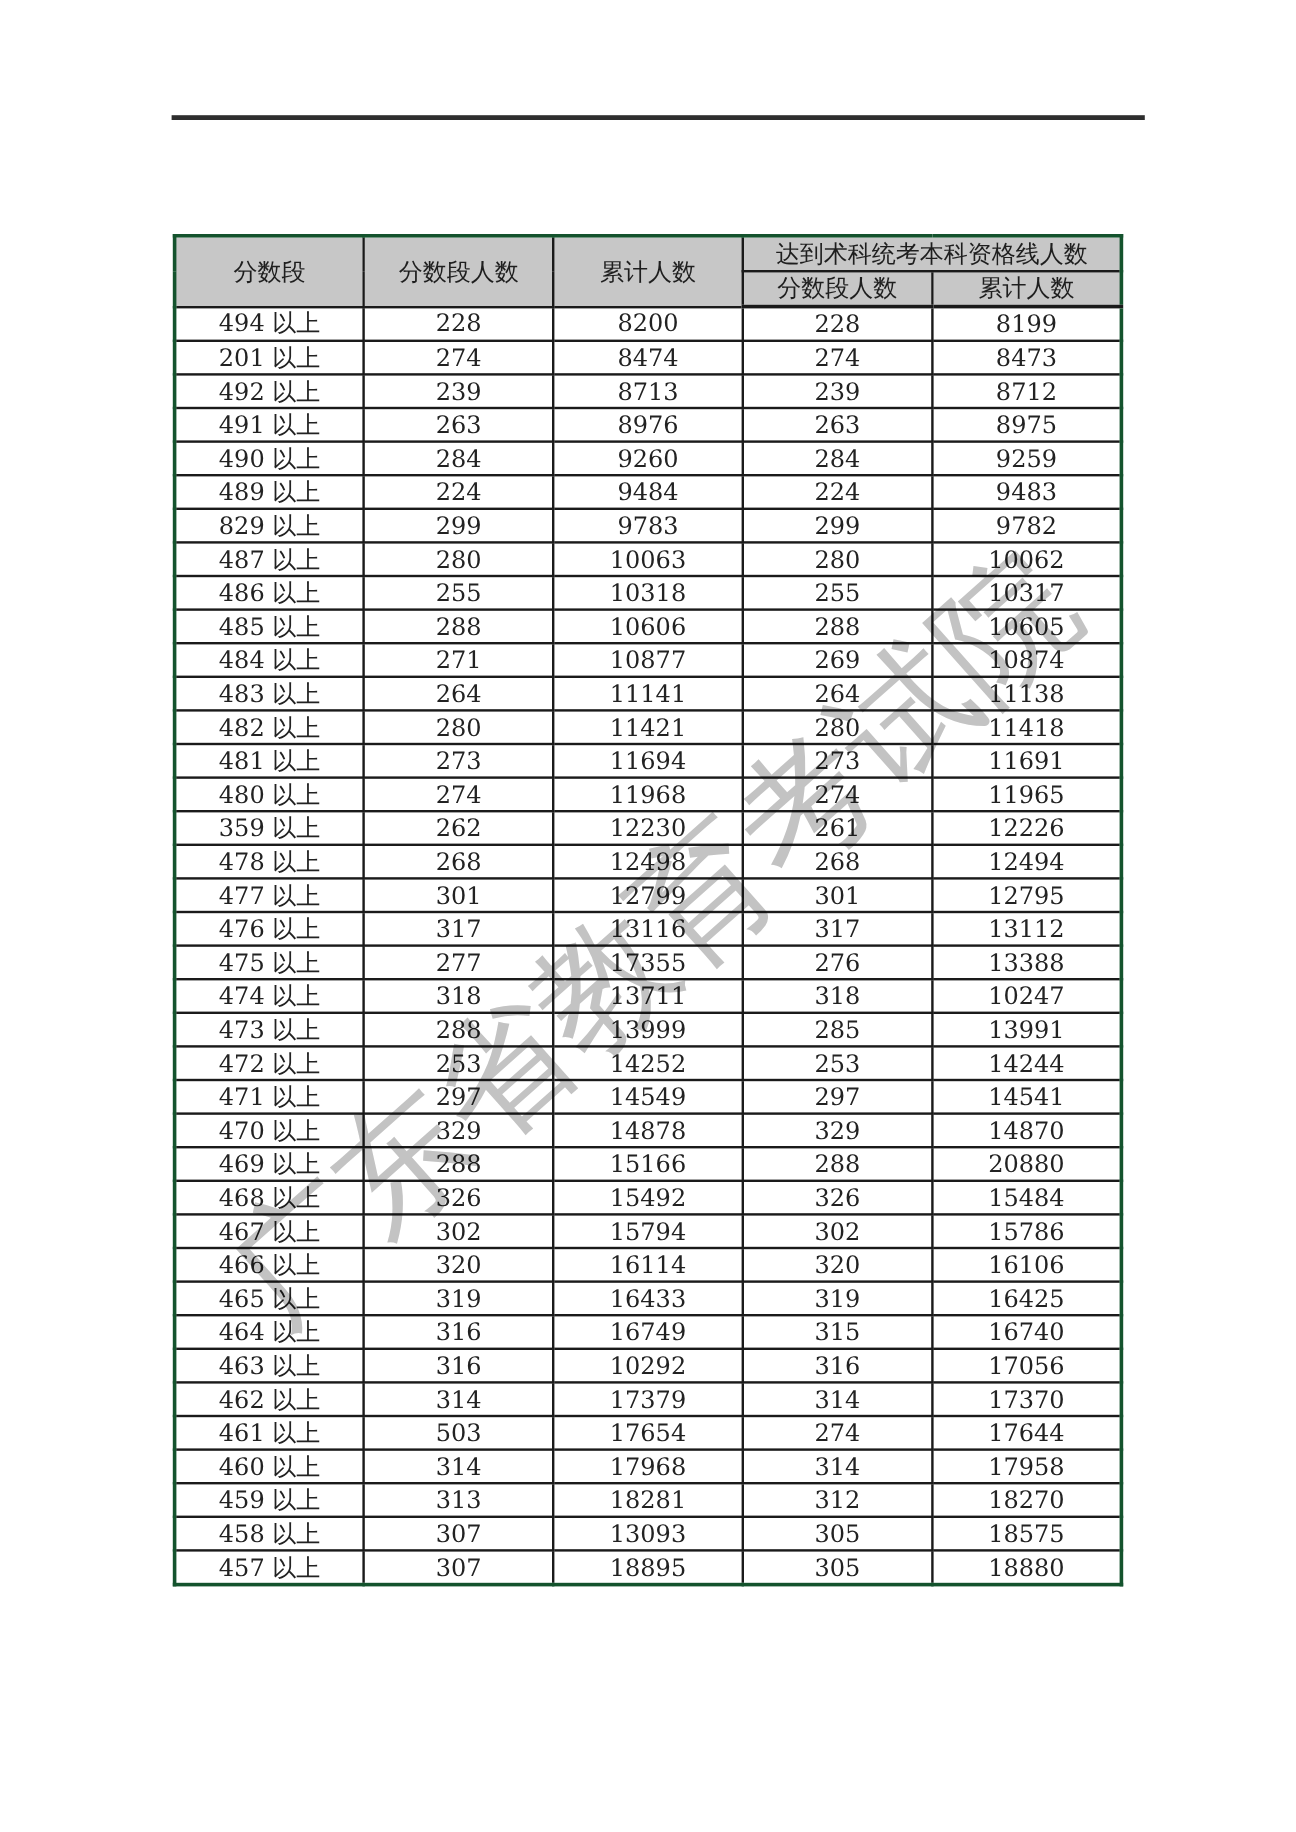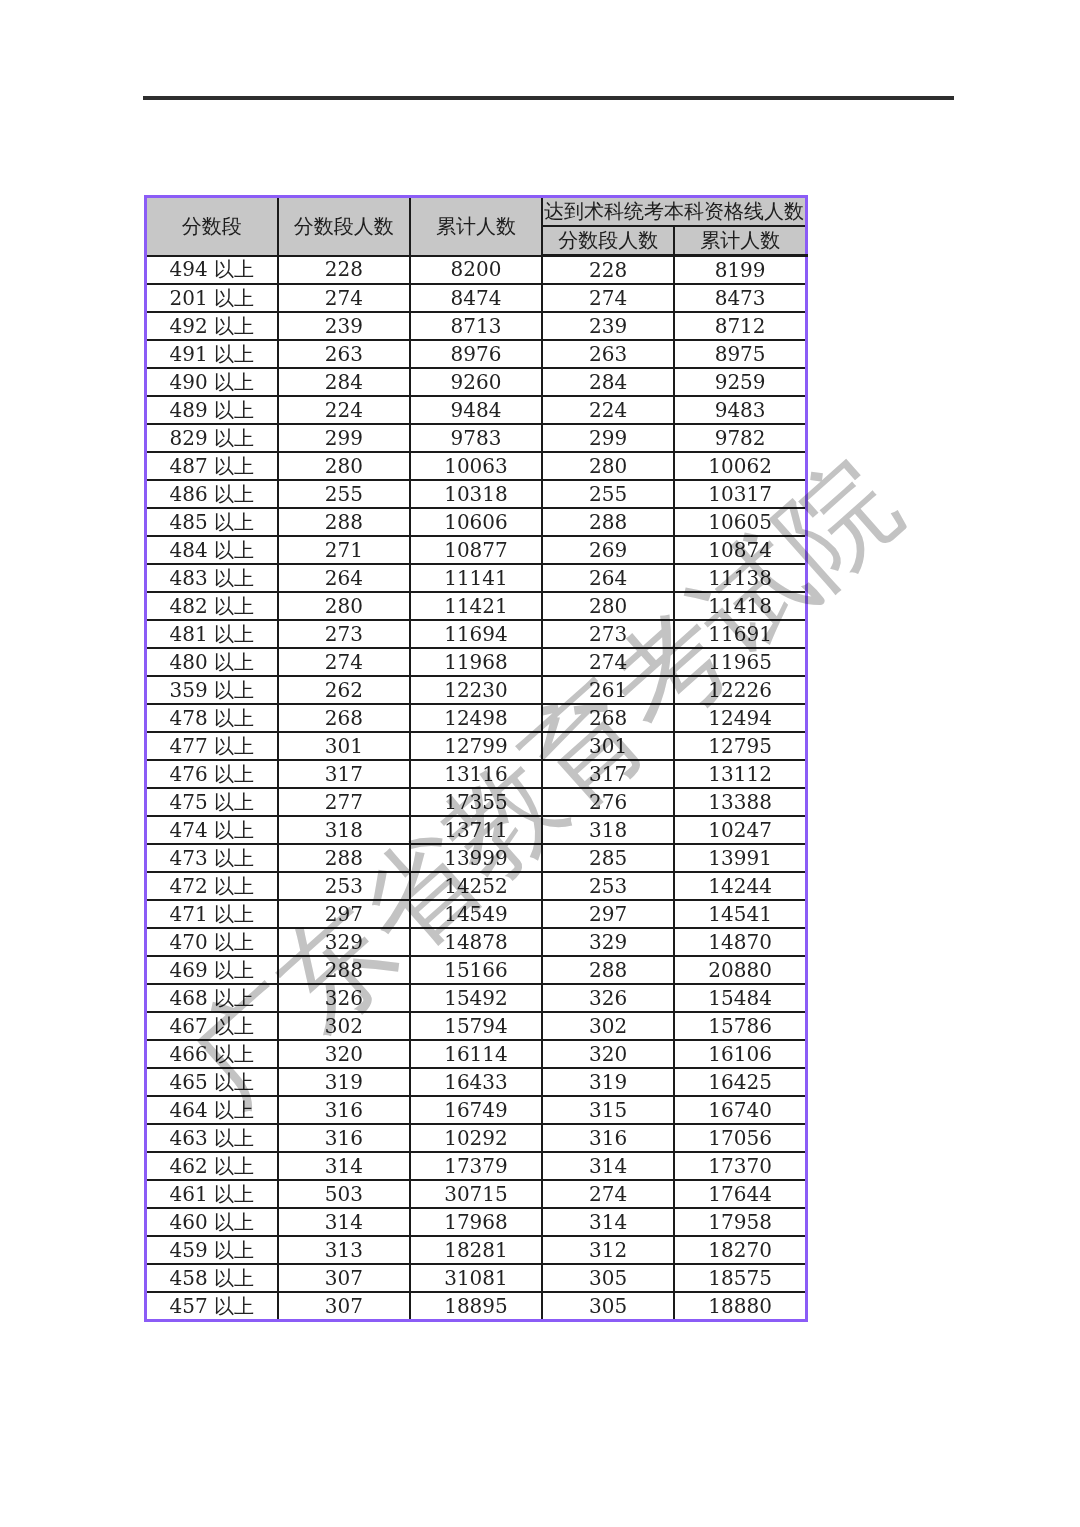--- a/index.html
+++ b/index.html
@@ -24,24 +24,24 @@
     left: 143px;
     top: 96px;
     width: 811px;
     height: 4px;
     background: #2e2e2e;
   }
   table.score-table {
     position: absolute;
     left: 144px;
     top: 195px;
-    width: 664px;
+    width: 792px;
     border-collapse: collapse;
     table-layout: fixed;
-    border: 3px solid #8b5cf6;
+    border: 3px solid #14532d;
   }
   table.score-table col { width: 20%; }
   .score-table th,
   .score-table td {
     border: 2px solid #1a1a1a;
     text-align: center;
     vertical-align: middle;
     padding: 0;
     font-size: 20px;
     line-height: 1.15;
@@ -331,42 +331,42 @@
         <tr>
           <td>462 以上</td>
           <td>314</td>
           <td>17379</td>
           <td>314</td>
           <td>17370</td>
         </tr>
         <tr>
           <td>461 以上</td>
           <td>503</td>
-          <td>30715</td>
+          <td>17654</td>
           <td>274</td>
           <td>17644</td>
         </tr>
         <tr>
           <td>460 以上</td>
           <td>314</td>
           <td>17968</td>
           <td>314</td>
           <td>17958</td>
         </tr>
         <tr>
           <td>459 以上</td>
           <td>313</td>
           <td>18281</td>
           <td>312</td>
           <td>18270</td>
         </tr>
         <tr>
           <td>458 以上</td>
           <td>307</td>
-          <td>31081</td>
+          <td>13093</td>
           <td>305</td>
           <td>18575</td>
         </tr>
         <tr>
           <td>457 以上</td>
           <td>307</td>
           <td>18895</td>
           <td>305</td>
           <td>18880</td>
         </tr>

